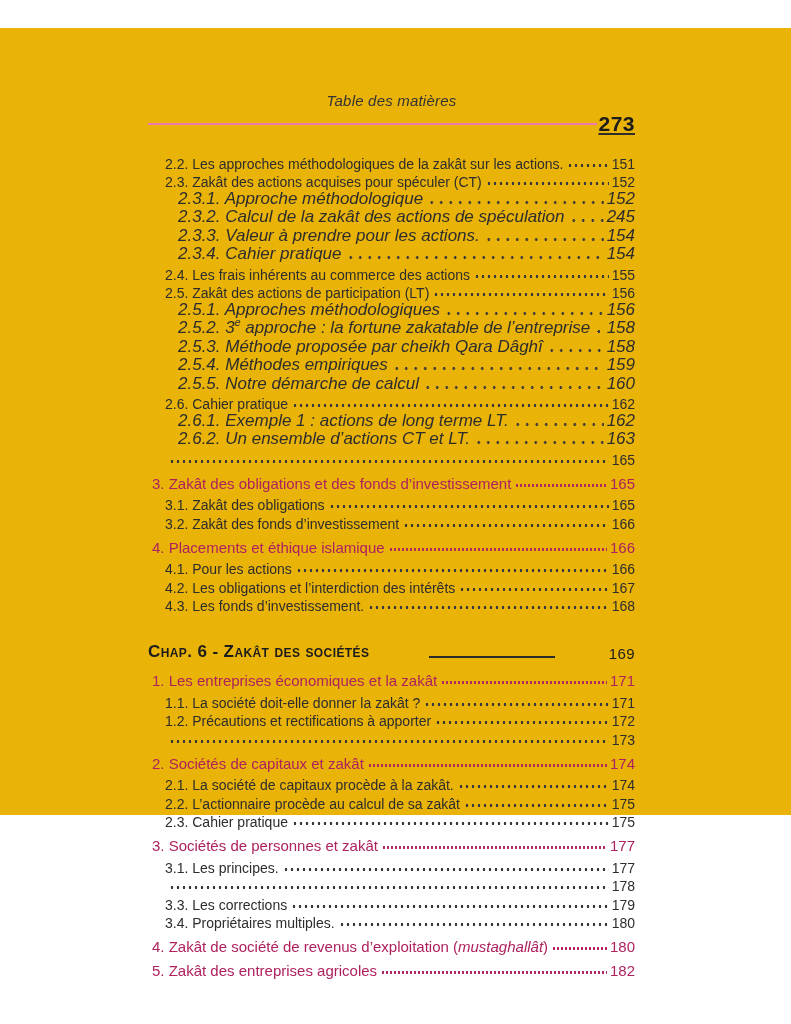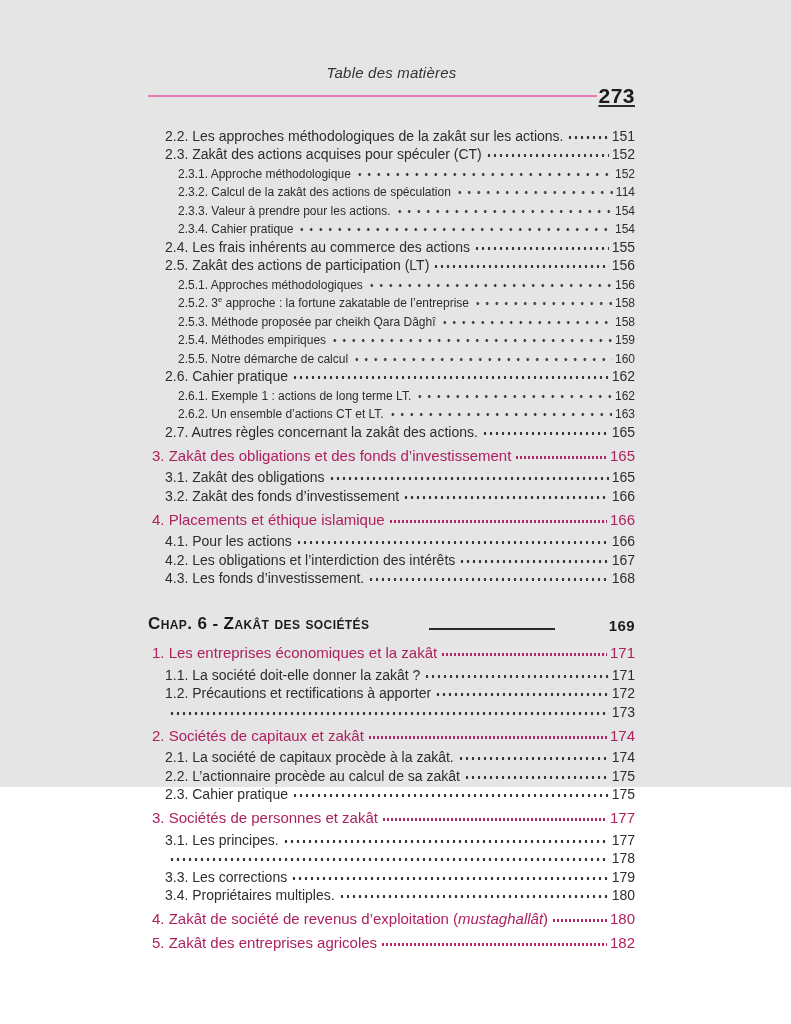--- a/index.html
+++ b/index.html
@@ -1,21 +1,21 @@
 <!DOCTYPE html>
 <html style="--accent: #ae215f; --rule: #ec79b2;"><head>
 <meta charset="utf-8">
 <style>
   html,body{margin:0;padding:0;}
   body{
     width:791px;height:1024px;background:#ffffff;
     font-family:"Liberation Sans","DejaVu Sans",sans-serif;
     color:#2d2d2d;overflow:hidden;
   }
-  .sheet{position:relative;width:791px;height:787px;background:#e5e5e5;}
+  .sheet{position:relative;width:791px;height:787px;background:#eab308;margin-top:28px;}
   .content{position:absolute;left:148px;top:64px;width:487px;}
 
   
   .header-title{
     font-style:italic;font-size:15px;text-align:center;
     color:#333333;letter-spacing:.2px;
   }
   .header-rule-row{display:flex;align-items:center;margin-top:3px;text-decoration:underline;}
   .rule-line{flex:1;height:2px;background:var(--rule,#ec79b2);}
   .folio{font-weight:bold;font-size:21px;color:#1c1c1c;margin-left:1px;letter-spacing:.5px;}
@@ -29,21 +29,21 @@
     flex:1;height:7px;margin:0 3px 3px 4px;
     background-repeat:repeat-x;background-position:left center;
   }
 
   .lvl-2{font-size:14px;height:18.5px;padding-left:17px;color:#2d2d2d;}
   .lvl-2 .leader{
     background-image:radial-gradient(circle,#3a3a3a 1.2px,transparent 1.55px);
     background-size:6px 7px;
   }
 
-  .lvl-3{font-size:12px;height:18.5px;padding-left:30px;color:#2d2d2d;}
+  .lvl-3{font-size:17px;font-style:italic;height:18.5px;padding-left:30px;color:#2d2d2d;}
   .lvl-3 .leader{
     background-image:radial-gradient(circle,#3a3a3a 1.2px,transparent 1.55px);
     background-size:9.5px 7px;
   }
 
   .lvl-1{
     font-size:15px;font-weight:normal;height:20px;padding-left:4px;
     color:var(--accent,#ae215f);margin:4px 0 3px;
   }
   .lvl-1 .leader{
@@ -52,21 +52,21 @@
   }
 
   .lvl-chapter{
     font-size:17px;font-weight:bold;font-variant:small-caps;
     color:#1c1c1c;height:24px;margin:24px 0 7px;letter-spacing:.4px;gap:44px;
   }
   .lvl-chapter .leader{
     background:none;height:2px;border-bottom:2px solid #2a2a2a;
     margin:0 10px 4px 16px;
   }
-  .lvl-chapter .pg{font-weight:bold;font-variant:normal;font-size:15px;}
+  .lvl-chapter .pg{font-weight:normal;font-variant:normal;font-size:15px;}
 
   .it{font-style:italic;}
   .sup{font-size:.62em;vertical-align:super;line-height:0;}
 </style>
 </head>
 <body>
 
 <div class="sheet">
   <div class="content">
 
@@ -90,21 +90,21 @@
           <span class="pg">152</span>
         </div>
         <div class="row lvl-3">
           <span class="label">2.3.1. Approche méthodologique</span>
           <span class="leader"></span>
           <span class="pg">152</span>
         </div>
         <div class="row lvl-3">
           <span class="label">2.3.2. Calcul de la zakât des actions de spéculation</span>
           <span class="leader"></span>
-          <span class="pg">114</span>
+          <span class="pg">245</span>
         </div>
         <div class="row lvl-3">
           <span class="label">2.3.3. Valeur à prendre pour les actions.</span>
           <span class="leader"></span>
           <span class="pg">154</span>
         </div>
         <div class="row lvl-3">
           <span class="label">2.3.4. Cahier pratique</span>
           <span class="leader"></span>
           <span class="pg">154</span>
@@ -153,21 +153,20 @@
           <span class="label">2.6.1. Exemple 1 : actions de long terme LT.</span>
           <span class="leader"></span>
           <span class="pg">162</span>
         </div>
         <div class="row lvl-3">
           <span class="label">2.6.2. Un ensemble d’actions CT et LT.</span>
           <span class="leader"></span>
           <span class="pg">163</span>
         </div>
         <div class="row lvl-2">
-          <span class="label">2.7. Autres règles concernant la zakât des actions.</span>
           <span class="leader"></span>
           <span class="pg">165</span>
         </div>
         <div class="row lvl-1">
           <span class="label">3. Zakât des obligations et des fonds d’investissement</span>
           <span class="leader"></span>
           <span class="pg">165</span>
         </div>
         <div class="row lvl-2">
           <span class="label">3.1. Zakât des obligations</span>

